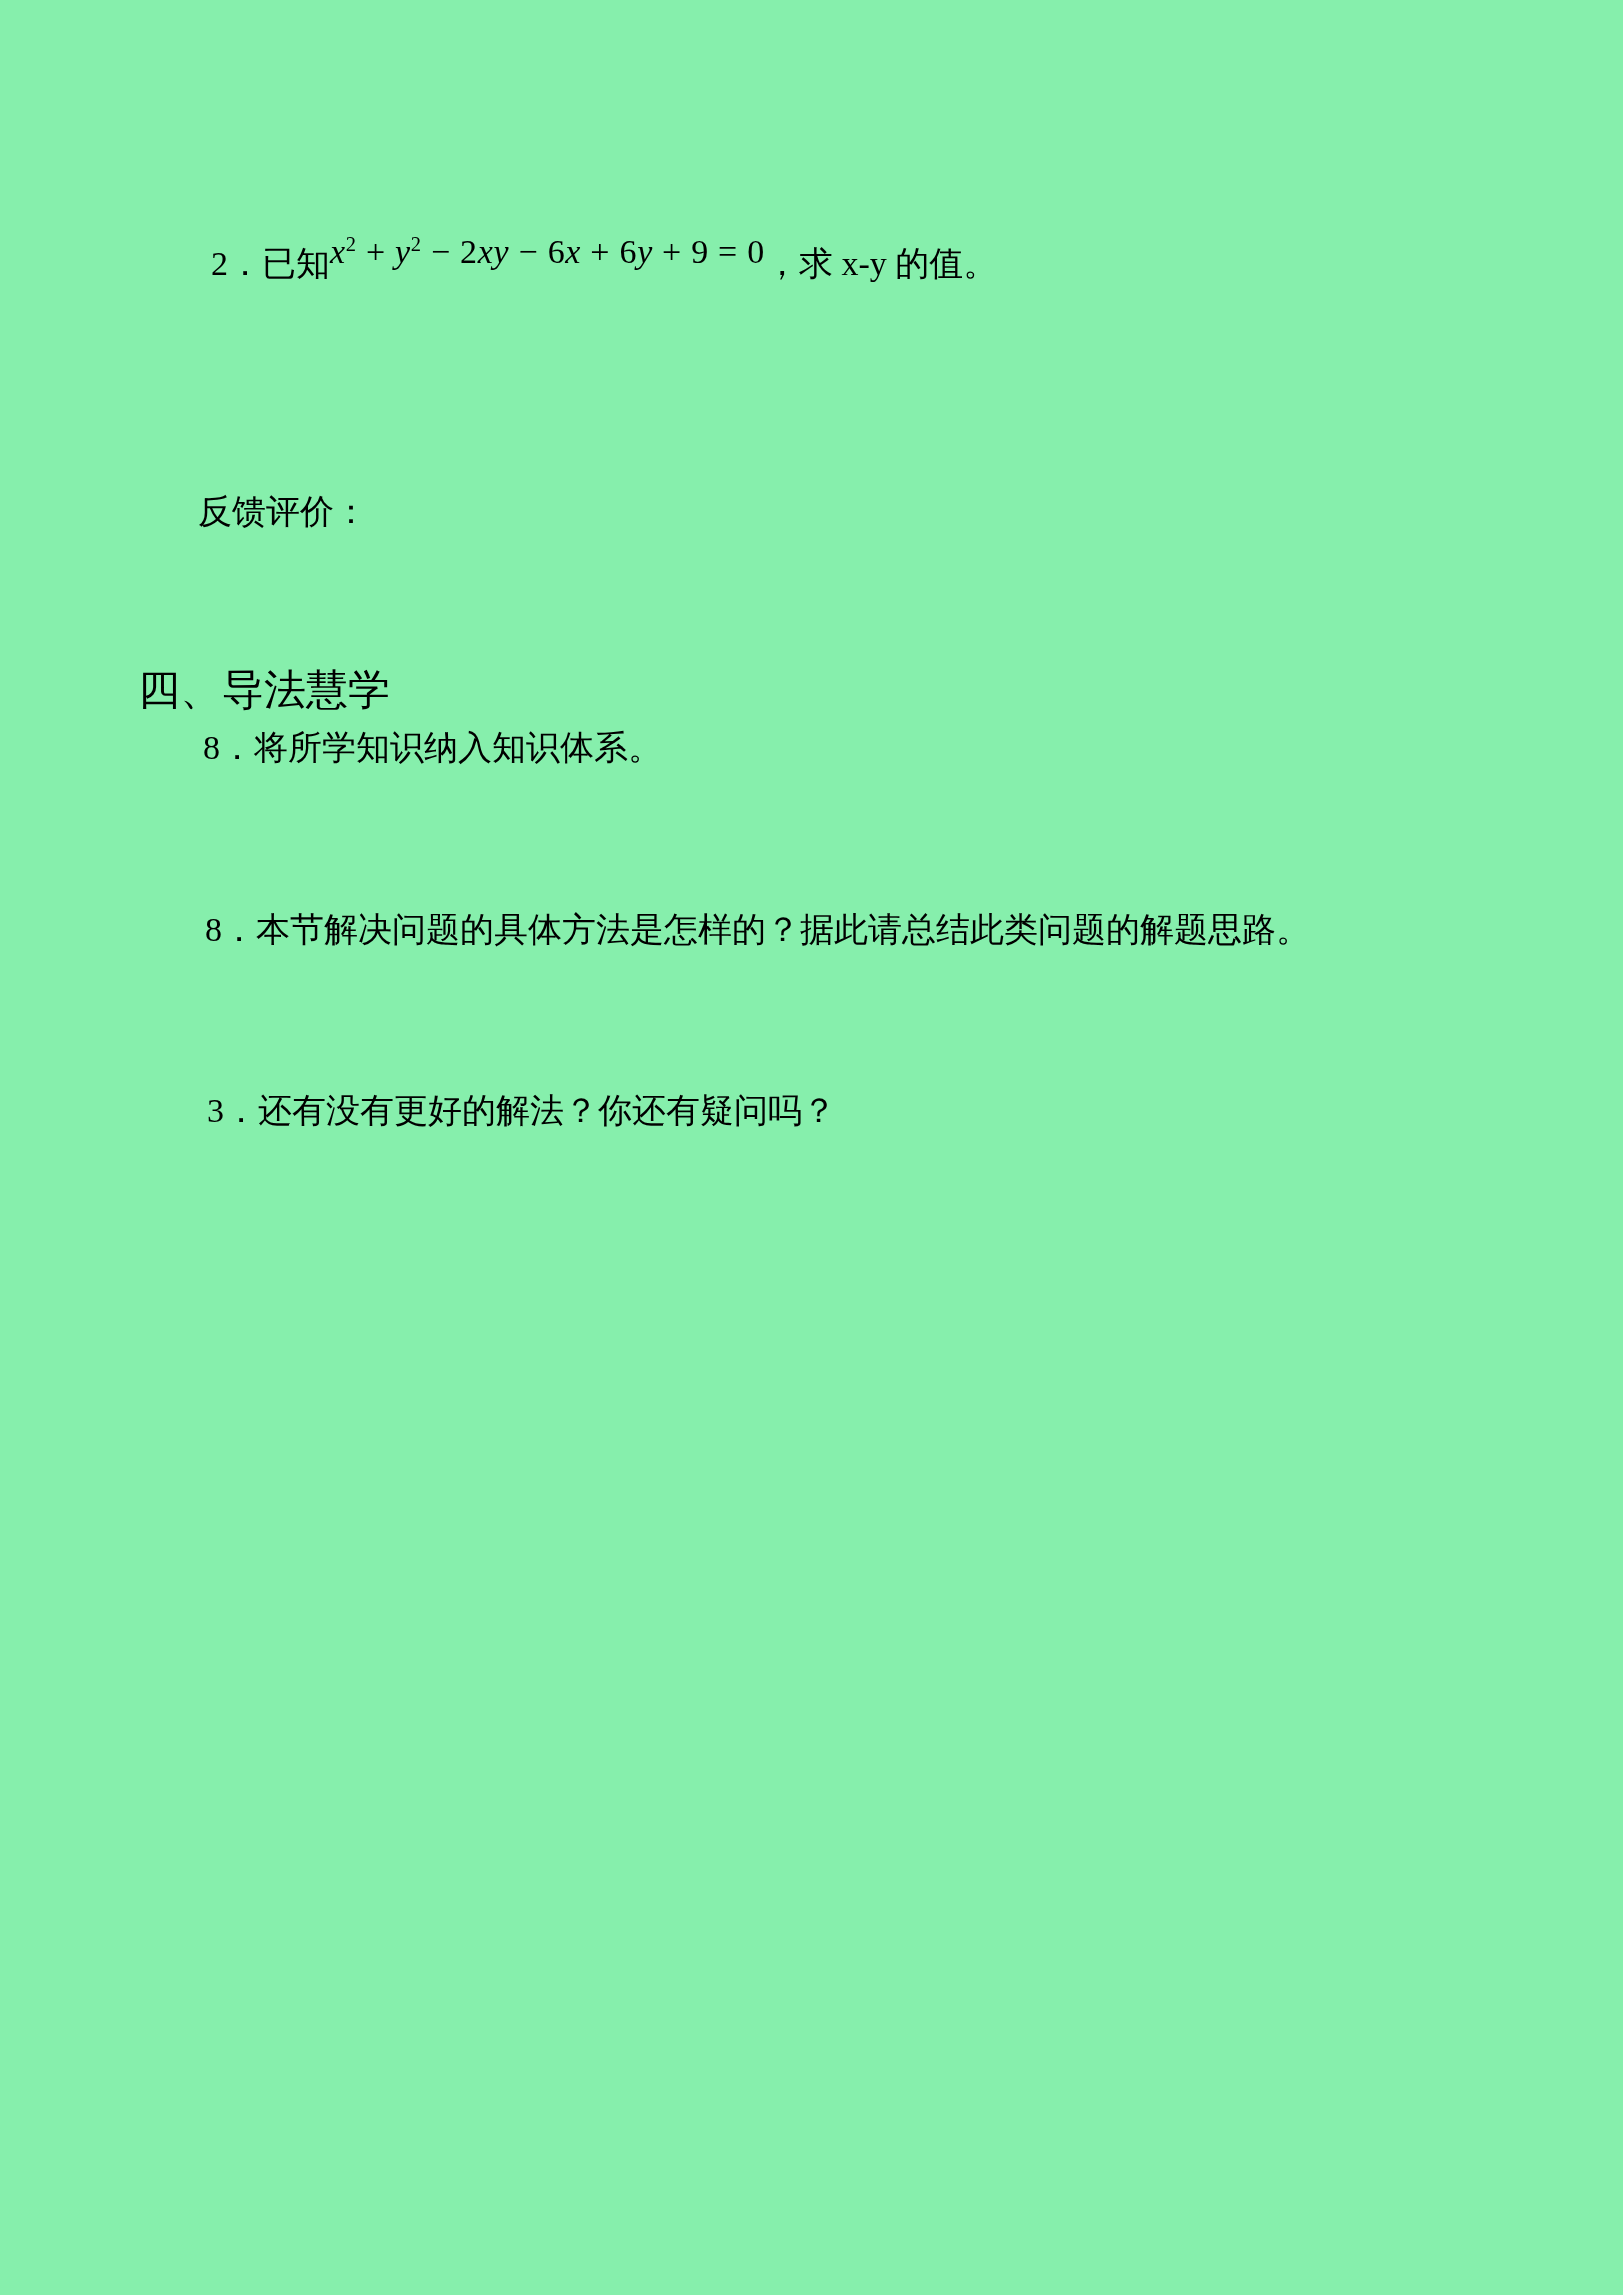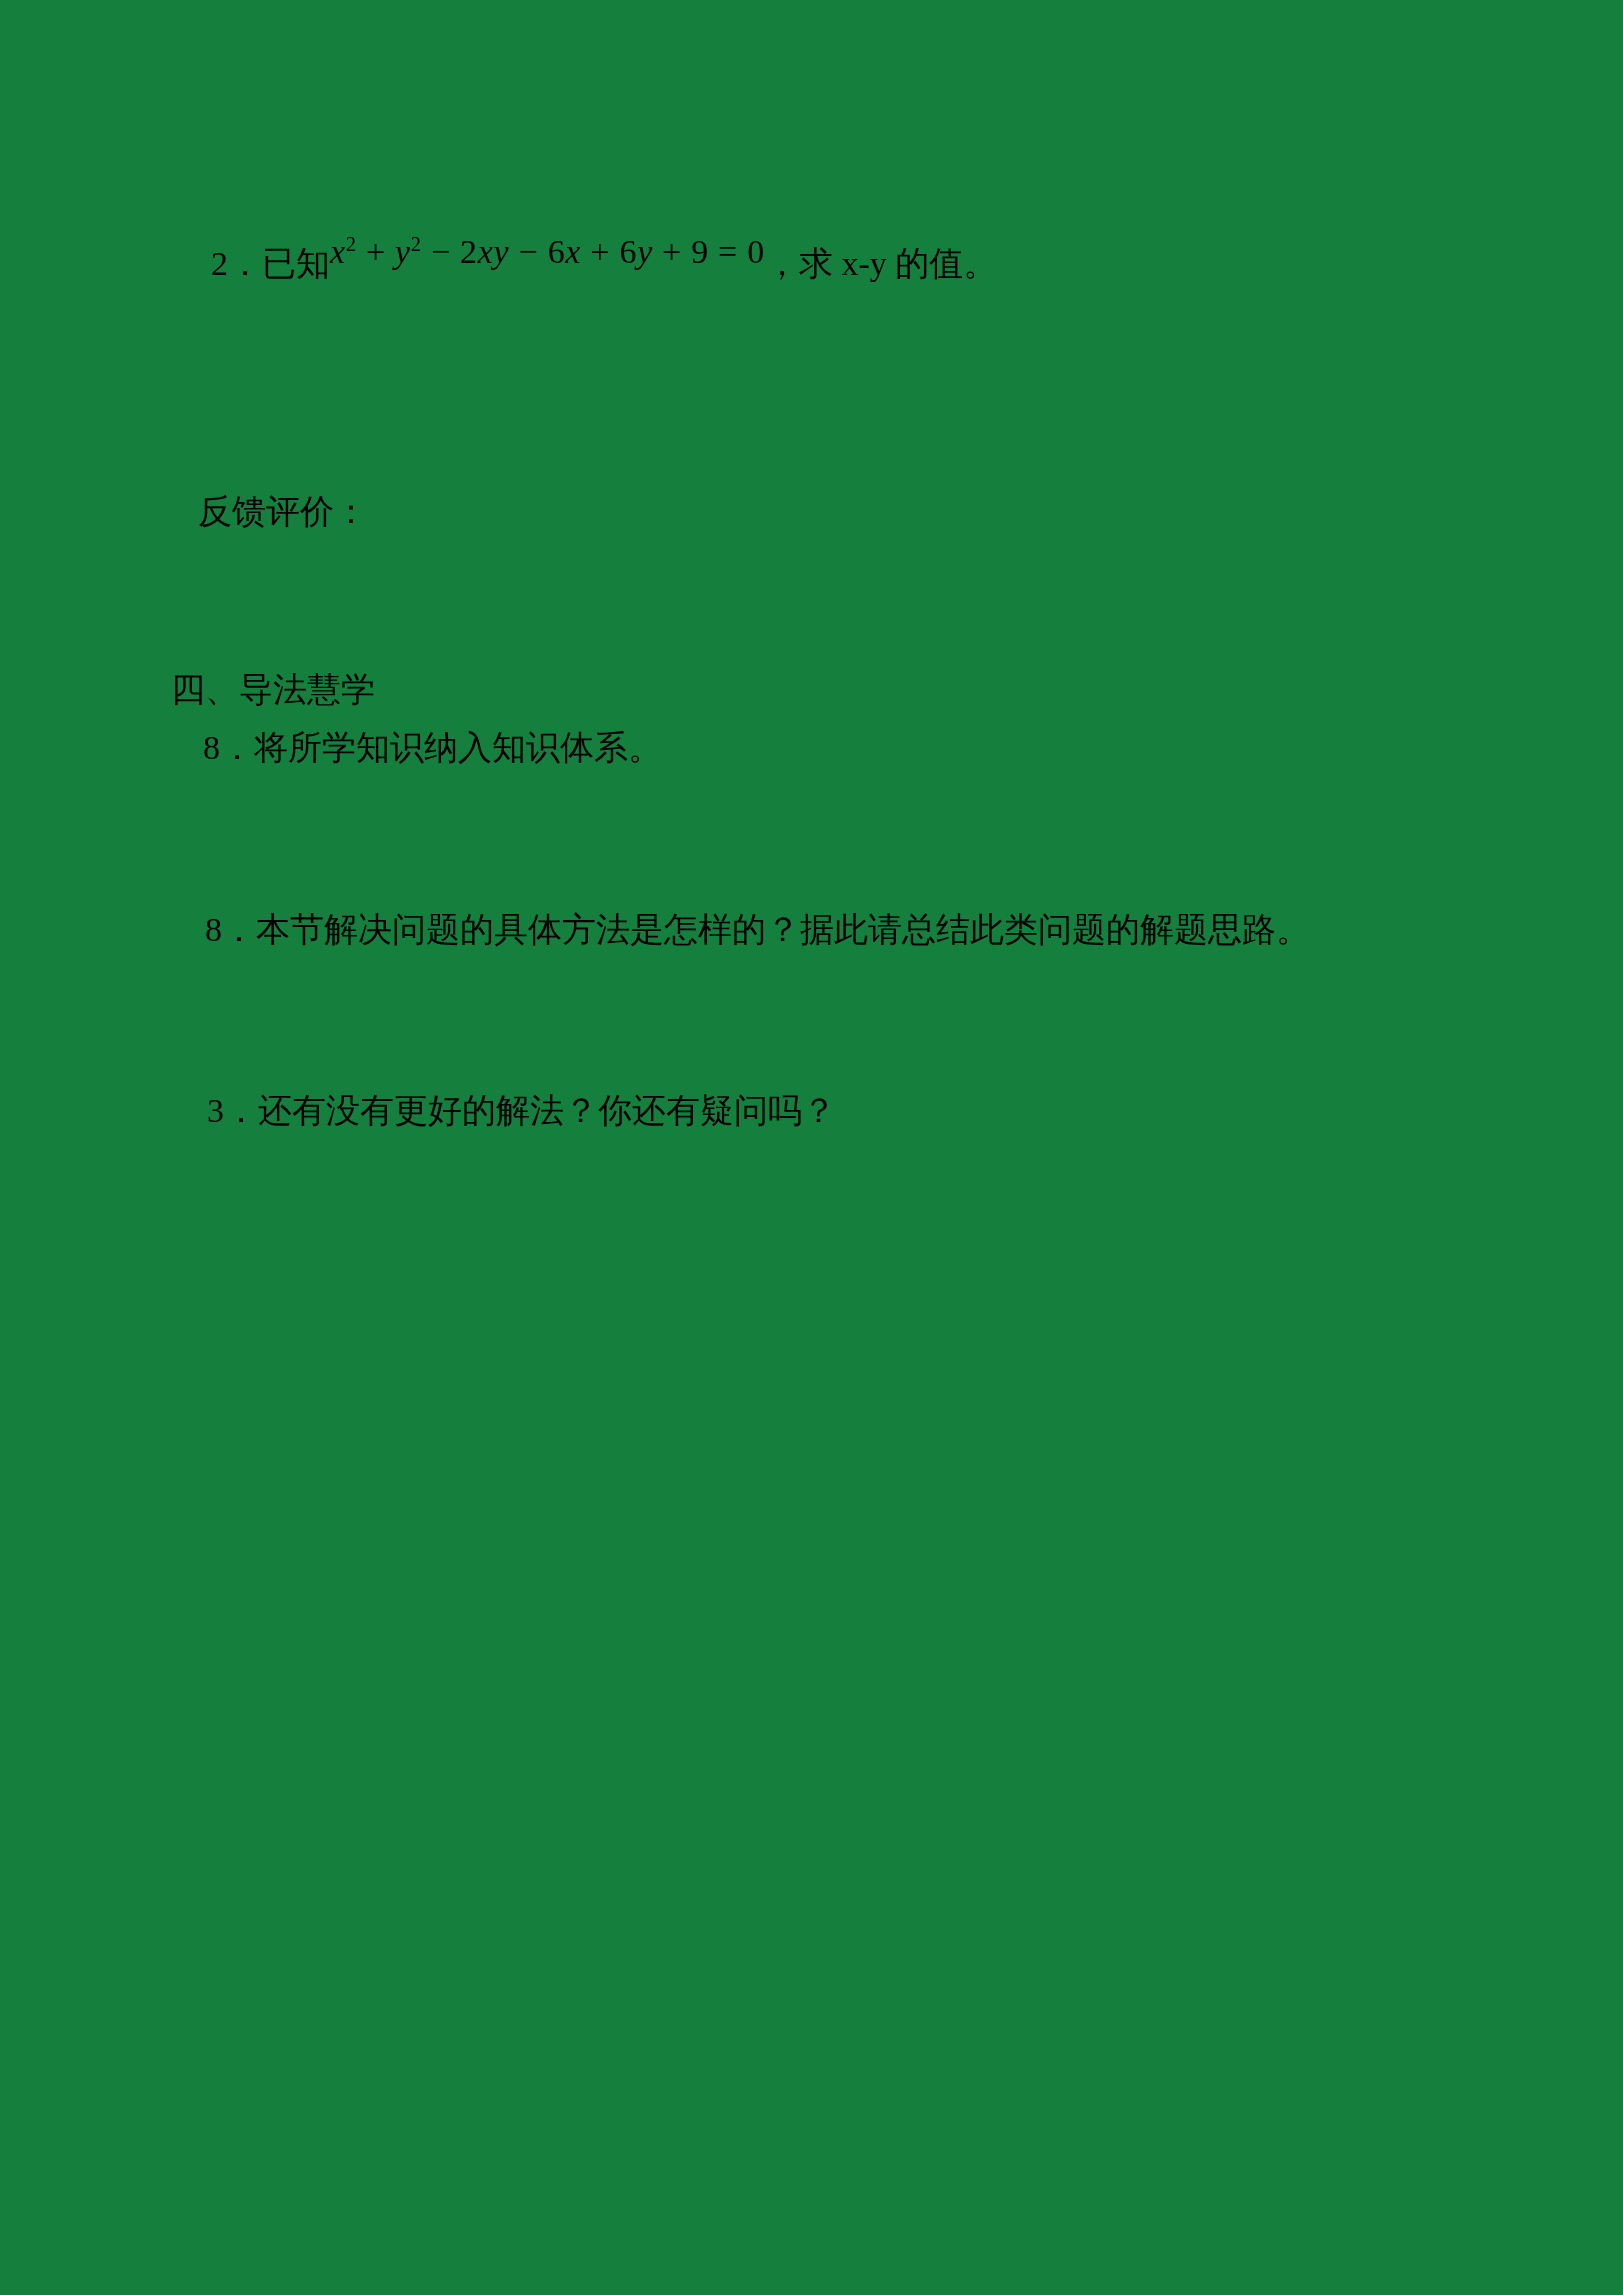--- a/index.html
+++ b/index.html
@@ -4,21 +4,21 @@
 <style>
   html, body {
     margin: 0;
     padding: 0;
     background: #ffffff;
   }
   .page {
     position: relative;
     width: 1623px;
     height: 2295px;
-    background: #15803d;
+    background: #86efac;
     overflow: hidden;
     font-family: "Liberation Serif", "DejaVu Serif", serif;
     color: #000000;
   }
   .line {
     position: absolute;
     white-space: nowrap;
     font-size: 34px;
     line-height: 40px;
     color: #000000;
@@ -35,22 +35,21 @@
   }
   .f-op {
     font-style: normal;
   }
   sup.f-sup {
     font-size: 20.5px;
     font-style: normal;
     line-height: 0;
   }
   .heading {
-    font-size: 34px;
-    margin-left: 33px;
+    font-size: 42px;
   }
   .footer {
     position: absolute;
     left: 0;
     width: 100%;
     text-align: center;
     font-size: 29px;
     font-weight: bold;
     line-height: 33px;
     color: #000000;

